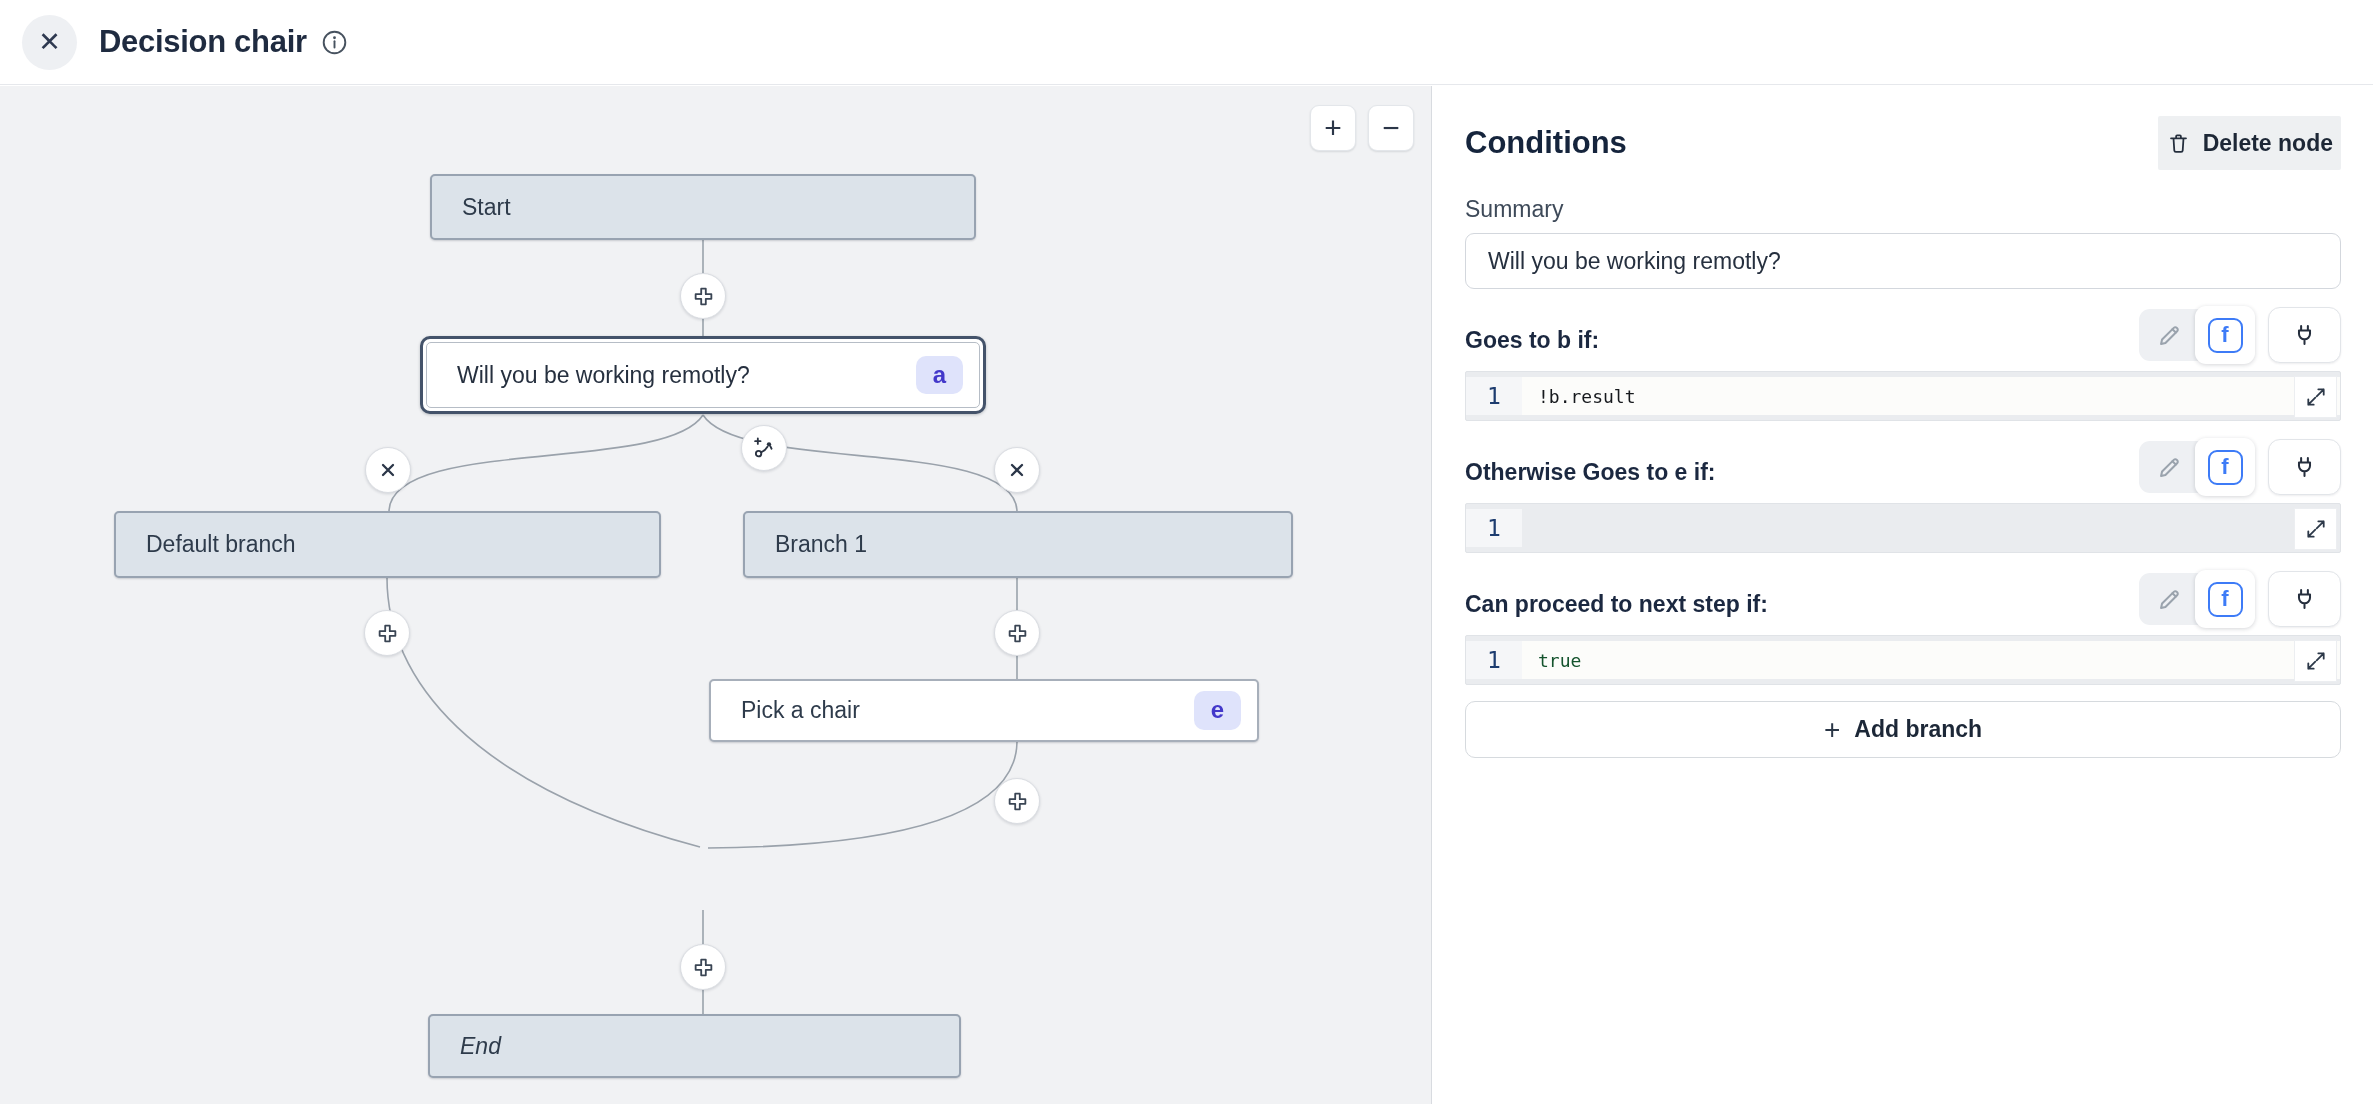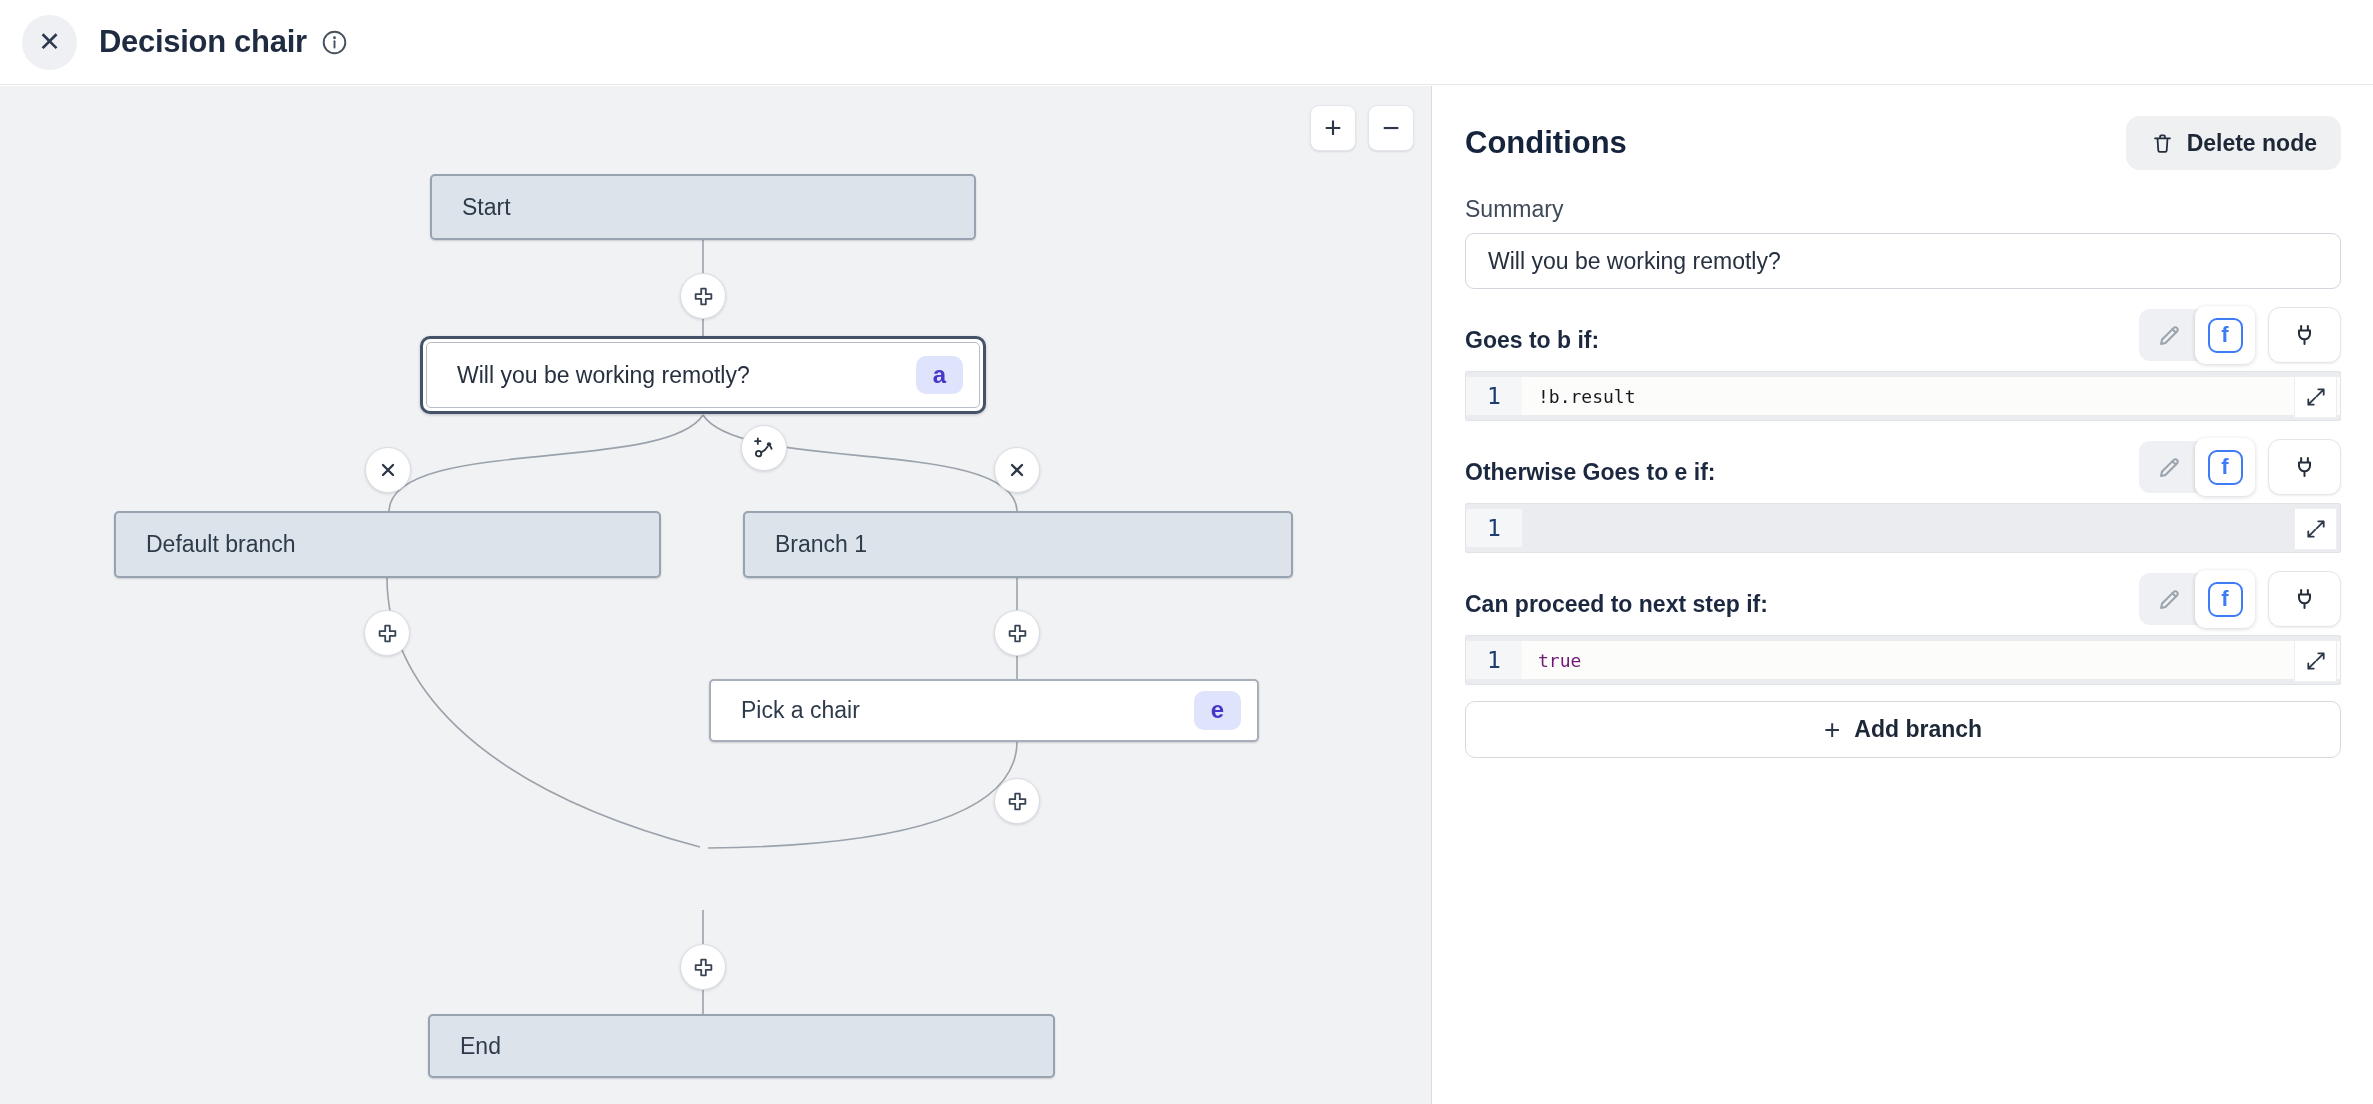--- a/index.html
+++ b/index.html
@@ -64,22 +64,22 @@
   }
 
   
   .panel{
     position:absolute;left:1433px;top:86px;right:0;bottom:0;background:#fff;
     padding:30px 32px 0;box-sizing:border-box;
   }
   .panel-head{display:flex;justify-content:space-between;align-items:center;}
   .panel-title{font-size:31px;font-weight:700;color:#15243c;margin:0;}
   .delete-btn{
-    display:flex;align-items:center;gap:12px;height:54px;padding:0 24px;
-    border:none;border-radius:14px;background:#eef0f2;font-size:23px;
+    display:flex;align-items:center;gap:12px;height:54px;padding:0 8px;
+    border:none;border-radius:2px;background:#eef0f2;font-size:23px;
     font-weight:600;color:#1d2736;cursor:pointer;
   }
   .summary-label{margin-top:26px;font-size:23px;color:#3e4a59;}
   .summary-input{
     margin-top:10px;width:100%;height:56px;box-sizing:border-box;
     border:1.5px solid #d3d7dd;border-radius:9px;padding:0 22px;font-size:23px;
     color:#26303f;font-family:inherit;background:#fff;outline:none;display:block;
   }
   .section-head{display:flex;justify-content:space-between;align-items:flex-end;margin-top:18px;}
   .section-label{font-size:23px;font-weight:700;color:#1b2840;margin-bottom:9px;text-align:center;}
@@ -181,21 +181,21 @@
   <div class="node" style="left:743px;top:425px;width:550px;height:67px;">
     <span>Branch 1</span>
   </div>
 
   <div class="node white" style="left:709px;top:593px;width:550px;height:63px;">
     <span>Pick a chair</span>
     <span class="badge">e</span>
   </div>
 
 
-  <div class="node" style="left:428px;top:928px;width:627px;height:64px;">
+  <div class="node" style="left:428px;top:928px;width:533px;height:64px;font-style:italic;">
     <span>End</span>
   </div>
 
   <button class="circle-btn" style="left:680px;top:187px;">
     <svg width="23" height="23" viewBox="0 0 24 24">
         <path d="M9.6 3.8h4.8v5.8h5.8v4.8h-5.8v5.8H9.6v-5.8H3.8V9.6h5.8z" fill="#fff" stroke="#3a4554" stroke-width="1.9" stroke-linejoin="round"></path>
       </svg>
   </button>
 
   <button class="circle-btn" style="left:365px;top:361px;">
@@ -343,21 +343,21 @@
       <button class="plug-btn">
         <svg width="27" height="27" viewBox="0 0 24 24" fill="none" stroke="#252e3d" stroke-width="1.8" stroke-linecap="round" stroke-linejoin="round">
             <path d="M9 3.6v3.9M15 3.6v3.9M7.1 7.5h9.8v3a4.9 4.9 0 0 1-9.8 0zM12 15.4v4.2"></path>
           </svg>
       </button>
     </div>
   </div>
   <div class="editor">
     <div class="gutter">1</div>
     <div class="code">
-        <span style="color: #701a75;">true</span>
+        <span style="color: #14532d;">true</span>
       </div>
     <button class="expand-btn">
       <svg width="24" height="24" viewBox="0 0 24 24" fill="none" stroke="#2c3848" stroke-width="1.8" stroke-linecap="round" stroke-linejoin="round">
           <path d="M14.3 4.3h5.4v5.4M19.7 4.3l-7 7M9.7 19.7H4.3v-5.4M4.3 19.7l7-7"></path>
         </svg>
     </button>
   </div>
 
   <button class="add-branch">
     <span class="plus">+</span>

